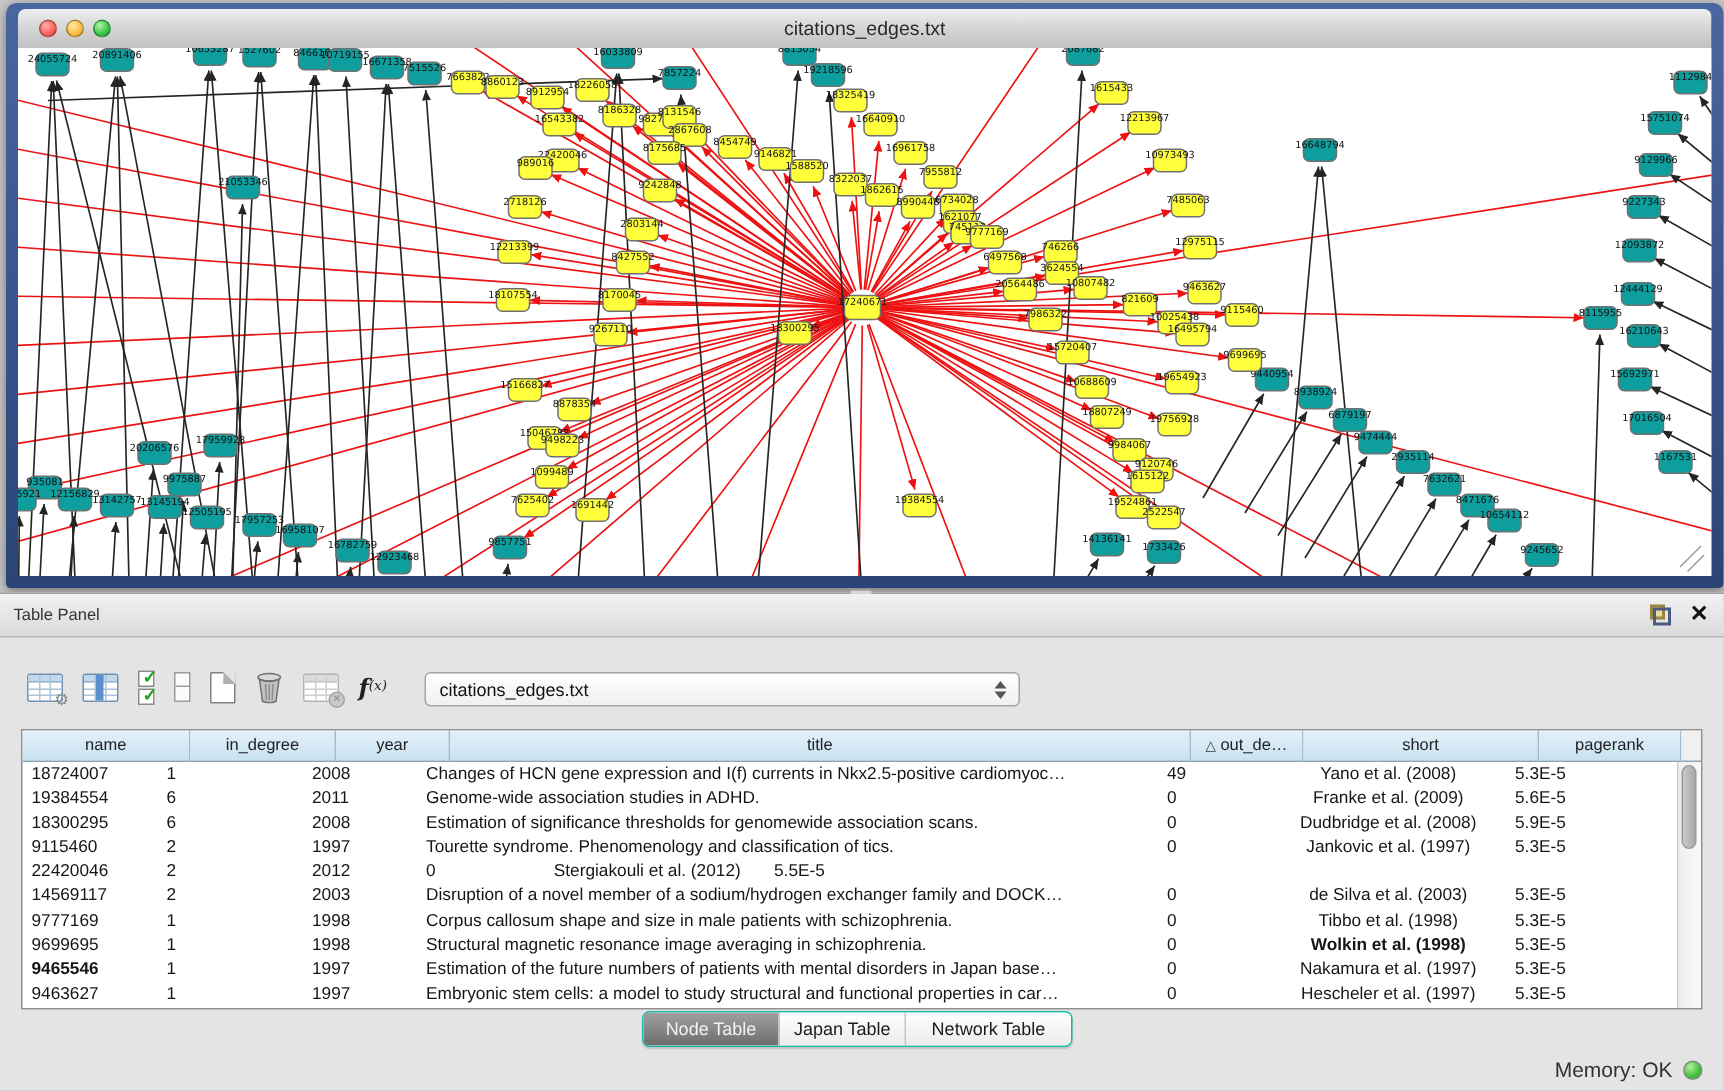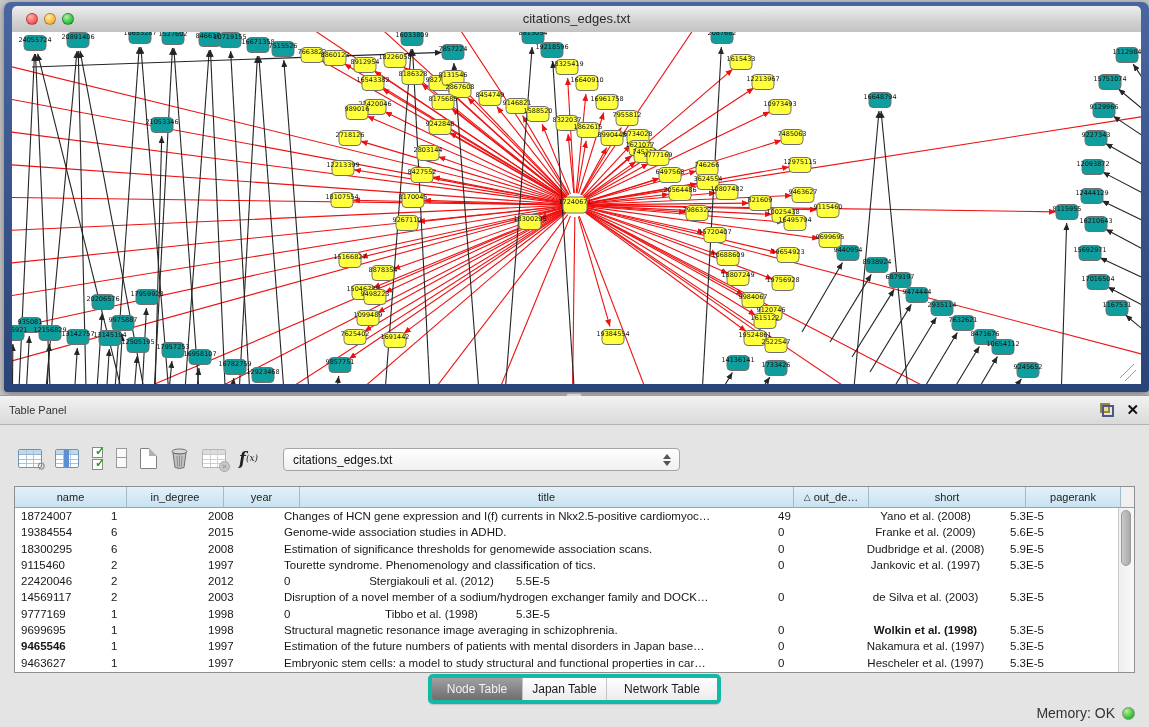--- a/index.html
+++ b/index.html
@@ -77,21 +77,21 @@
   .tr{display:flex;height:16.3px;line-height:16.3px;}
   .td{box-sizing:border-box;flex:none;padding:0 6px;font-size:11.5px;color:#161616;
     white-space:nowrap;overflow:hidden;}
   .td.col-short{text-align:center;}
   .vscroll{position:absolute;right:0;top:21px;bottom:0;width:15px;border-left:1px solid #c9c9c9;
     background:linear-gradient(90deg,#efefef,#f8f8f8);}
   .vthumb{position:absolute;left:2px;top:2px;width:10px;height:56px;border-radius:6px;
     background:linear-gradient(90deg,#c9c9c9,#a9a9a9);border:1px solid #9b9b9b;box-sizing:border-box;}
   
   .tabbar{position:absolute;left:428px;top:278px;height:22px;display:flex;
-    border:4px solid #14b8a6;border-radius:5px;overflow:hidden;background:#fff;
+    border:1px solid #14b8a6;border-radius:5px;overflow:hidden;background:#fff;
     box-shadow:0 1px 1px rgba(0,0,0,.15);}
   .tab{font-size:12px;display:flex;align-items:center;justify-content:center;
     background:linear-gradient(#ffffff,#ebebeb);color:#1c1c1c;border-left:1px solid #c4c4c4;box-sizing:border-box;}
   .tab:first-child{border-left:none;}
   .tab.active{background:linear-gradient(#a0a0a0,#6e6e6e);color:#f2f2f2;}
   
   .statusbar{position:absolute;right:14px;bottom:6px;display:flex;align-items:center;gap:7px;}
   .mem-label{font-size:14px;color:#333;}
   .mem-dot{width:13px;height:13px;border-radius:50%;border:1px solid #7f8f7f;box-sizing:border-box;
     background:radial-gradient(circle at 35% 30%,#b9ef9e,#3cc13c 60%,#2f9e33);}
@@ -634,21 +634,21 @@
             <div class="td col-in_degree" style="width: 97px;">1</div>
             <div class="td col-year" style="width: 76px;">2008</div>
             <div class="td col-title" style="width: 494px;">Changes of HCN gene expression and I(f) currents in Nkx2.5-positive cardiomyoc…</div>
             <div class="td col-out_degree" style="width: 75px;">49</div>
             <div class="td col-short" style="width: 157px;">Yano et al. (2008)</div>
             <div class="td col-pagerank" style="width: 95px;">5.3E-5</div>
           </div>
           <div class="tr">
             <div class="td col-name" style="width: 90px;">19384554</div>
             <div class="td col-in_degree" style="width: 97px;">6</div>
-            <div class="td col-year" style="width: 76px;">2015</div>
+            <div class="td col-year" style="width: 76px;">2011</div>
             <div class="td col-title" style="width: 494px;">Genome-wide association studies in ADHD.</div>
             <div class="td col-out_degree" style="width: 75px;">0</div>
             <div class="td col-short" style="width: 157px;">Franke et al. (2009)</div>
             <div class="td col-pagerank" style="width: 95px;">5.6E-5</div>
           </div>
           <div class="tr">
             <div class="td col-name" style="width: 90px;">18300295</div>
             <div class="td col-in_degree" style="width: 97px;">6</div>
             <div class="td col-year" style="width: 76px;">2008</div>
             <div class="td col-title" style="width: 494px;">Estimation of significance thresholds for genomewide association scans.</div>
@@ -679,20 +679,21 @@
             <div class="td col-year" style="width: 76px;">2003</div>
             <div class="td col-title" style="width: 494px;">Disruption of a novel member of a sodium/hydrogen exchanger family and DOCK…</div>
             <div class="td col-out_degree" style="width: 75px;">0</div>
             <div class="td col-short" style="width: 157px;">de Silva et al. (2003)</div>
             <div class="td col-pagerank" style="width: 95px;">5.3E-5</div>
           </div>
           <div class="tr">
             <div class="td col-name" style="width: 90px;">9777169</div>
             <div class="td col-in_degree" style="width: 97px;">1</div>
             <div class="td col-year" style="width: 76px;">1998</div>
+            <div class="td col-title" style="width: 494px;">Corpus callosum shape and size in male patients with schizophrenia.</div>
             <div class="td col-out_degree" style="width: 75px;">0</div>
             <div class="td col-short" style="width: 157px;">Tibbo et al. (1998)</div>
             <div class="td col-pagerank" style="width: 95px;">5.3E-5</div>
           </div>
           <div class="tr">
             <div class="td col-name" style="width: 90px;">9699695</div>
             <div class="td col-in_degree" style="width: 97px;">1</div>
             <div class="td col-year" style="width: 76px;">1998</div>
             <div class="td col-title" style="width: 494px;">Structural magnetic resonance image averaging in schizophrenia.</div>
             <div class="td col-out_degree" style="width: 75px;">0</div>

